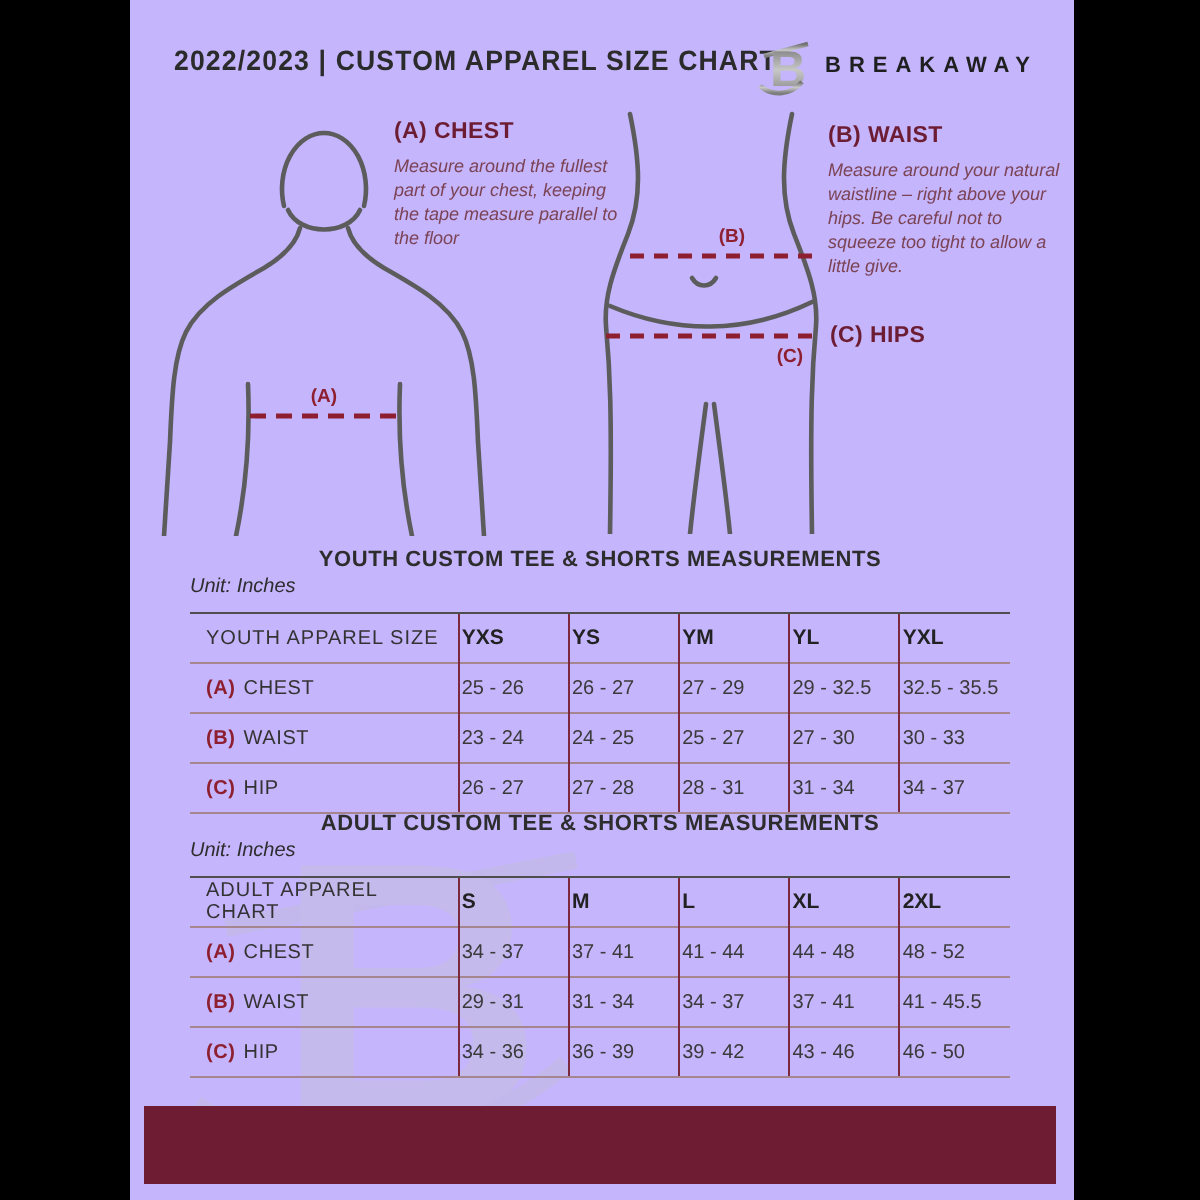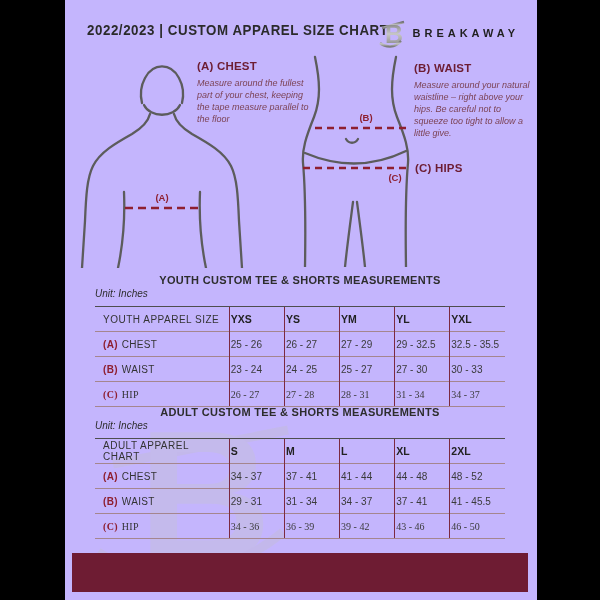--- a/index.html
+++ b/index.html
@@ -32,21 +32,21 @@
   .instr-c{left:350px;top:162px;width:120px;}
   
   .tbl-block{position:absolute;left:30px;width:410px;z-index:2;}
   .tbl-title{margin:0;text-align:center;font-size:11px;font-weight:bold;color:#2d2d2d;letter-spacing:.3px;}
   .tbl-unit{font-size:10px;font-style:italic;color:#2d2d2d;margin-top:2px;}
   table.size-table{border-collapse:collapse;table-layout:fixed;width:410px;margin-top:7px;}
   col.c0{width:134px;}
   col.cv{width:55px;}
   td{height:22px;font-size:10px;color:#3a3a3a;border-top:1px solid #a5868e;background:transparent;}
   tr.head-row td{border-top:1.6px solid #4e4e4e;}
-  tr:last-child td{border-bottom:1.2px solid #a5868e;font-family:Liberation Serif, serif;}
+  tr:last-child td{border-bottom:1.2px solid #a5868e;}
   td.col-h,td.val{border-left:1.6px solid #7c2940;}
   td.col-h{font-weight:bold;color:#222;font-size:10.5px;}
   td.lbl-cell{padding-left:8px;letter-spacing:.5px;color:#333;font-size:10px;}
   td.row-lbl{padding-left:8px;color:#333;letter-spacing:.3px;}
   td.row-lbl .key{font-weight:bold;color:#8e1f30;margin-right:4px;}
   .ytbl{top:274px;}
   .atbl{top:406px;}
   
   .wmark{position:absolute;left:18px;top:412px;z-index:1;opacity:.30;}
   

